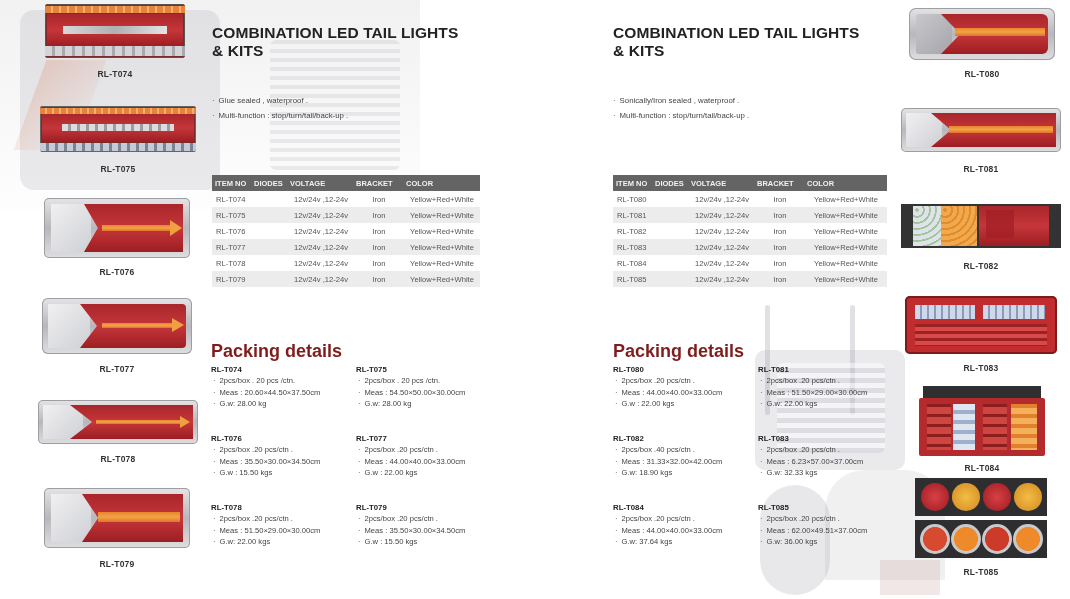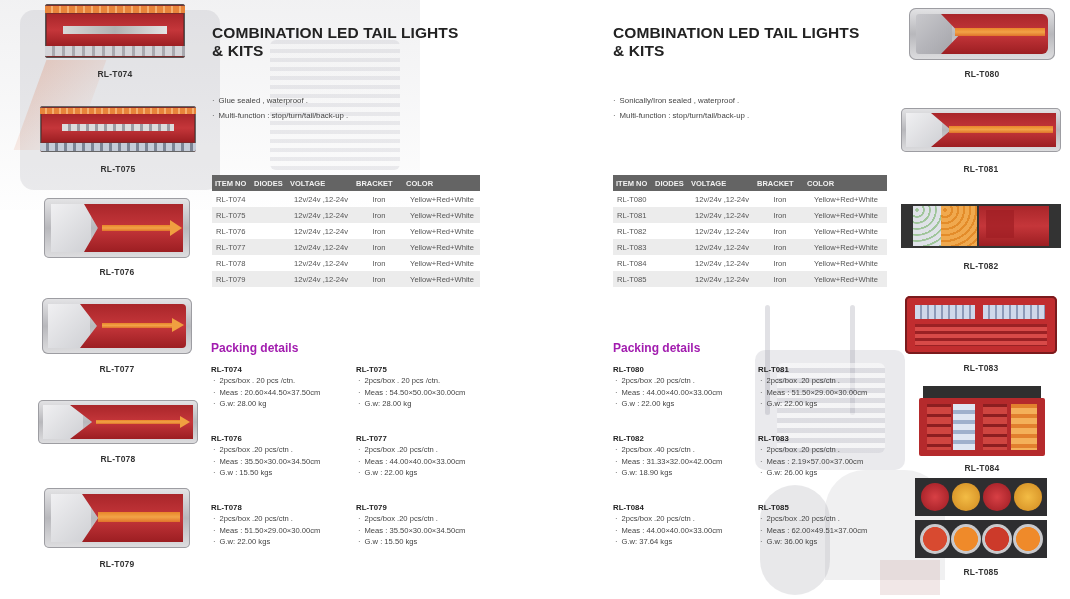--- a/index.html
+++ b/index.html
@@ -56,21 +56,21 @@
   .spec { position: absolute; border-collapse: collapse; font-size: 7.6px; color: #555; }
   .spec th { background: #646464; color: #f2f2f2; font-weight: bold; font-size: 7.5px; height: 16px; text-align: left; padding: 0 2px; white-space: nowrap; }
   .spec td { height: 16px; white-space: nowrap; padding: 0 2px; }
   .spec tr:nth-child(even) td { background: #ececec; }
   .spec tr:nth-child(odd) td { background: rgba(255,255,255,0.6); }
   .spec td.c0 { text-align: left; padding-left: 4px; }
   .spec td.c2 { text-align: center; }
   .spec td.c3 { text-align: center; }
   .spec td.c4 { text-align: center; }
 
-  .pack-title { position: absolute; font-size: 12px; font-weight: bold; color: #a21caf; }
+  .pack-title { position: absolute; font-size: 18px; font-weight: bold; color: #7f1d1d; }
   .pack { position: absolute; width: 140px; }
   .pack .pcode { font-size: 7.8px; font-weight: bold; color: #222; line-height: 11px; }
   .pack .pline { font-size: 7.6px; color: #444; line-height: 11.5px; white-space: nowrap; }
   .pack .pline::before { content: "\00B7"; margin: 0 4px 0 2px; color: #666; }
 </style>
 </head>
 <body>
 
 <div class="page left">
 
@@ -341,22 +341,22 @@
   </div>
   <div class="pack" style="left:78px;top:433px;">
     <div class="pcode">RL-T082</div>
     <div class="pline">2pcs/box .40 pcs/ctn .</div>
     <div class="pline">Meas : 31.33×32.00×42.00cm</div>
     <div class="pline">G.w: 18.90 kgs</div>
   </div>
   <div class="pack" style="left:223px;top:433px;">
     <div class="pcode">RL-T083</div>
     <div class="pline">2pcs/box .20 pcs/ctn .</div>
-    <div class="pline">Meas : 2.19×57.00×37.00cm</div>
-    <div class="pline">G.w: 26.00 kgs</div>
+    <div class="pline">Meas : 6.23×57.00×37.00cm</div>
+    <div class="pline">G.w: 32.33 kgs</div>
   </div>
   <div class="pack" style="left:78px;top:502px;">
     <div class="pcode">RL-T084</div>
     <div class="pline">2pcs/box .20 pcs/ctn .</div>
     <div class="pline">Meas : 44.00×40.00×33.00cm</div>
     <div class="pline">G.w: 37.64 kgs</div>
   </div>
   <div class="pack" style="left:223px;top:502px;">
     <div class="pcode">RL-T085</div>
     <div class="pline">2pcs/box .20 pcs/ctn .</div>

